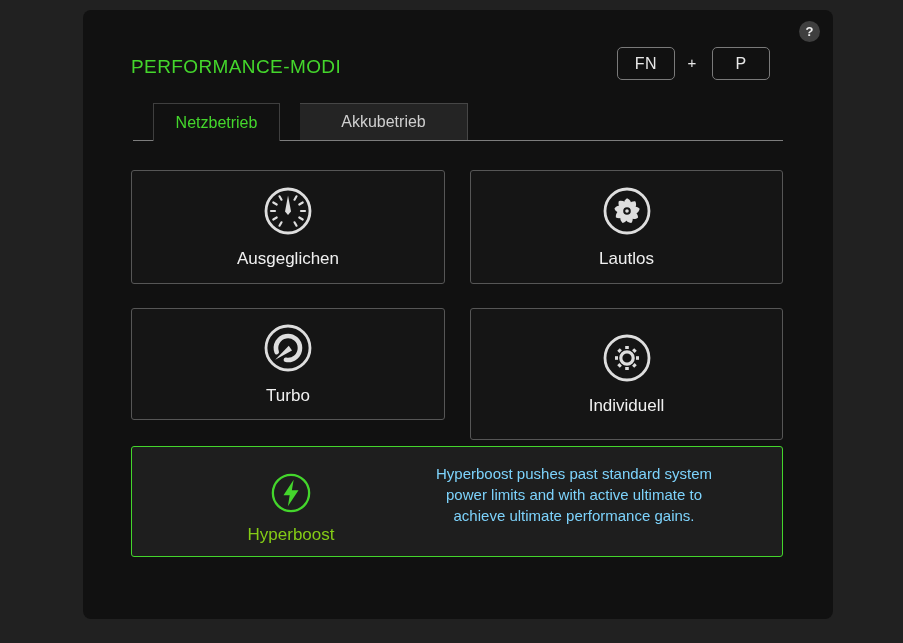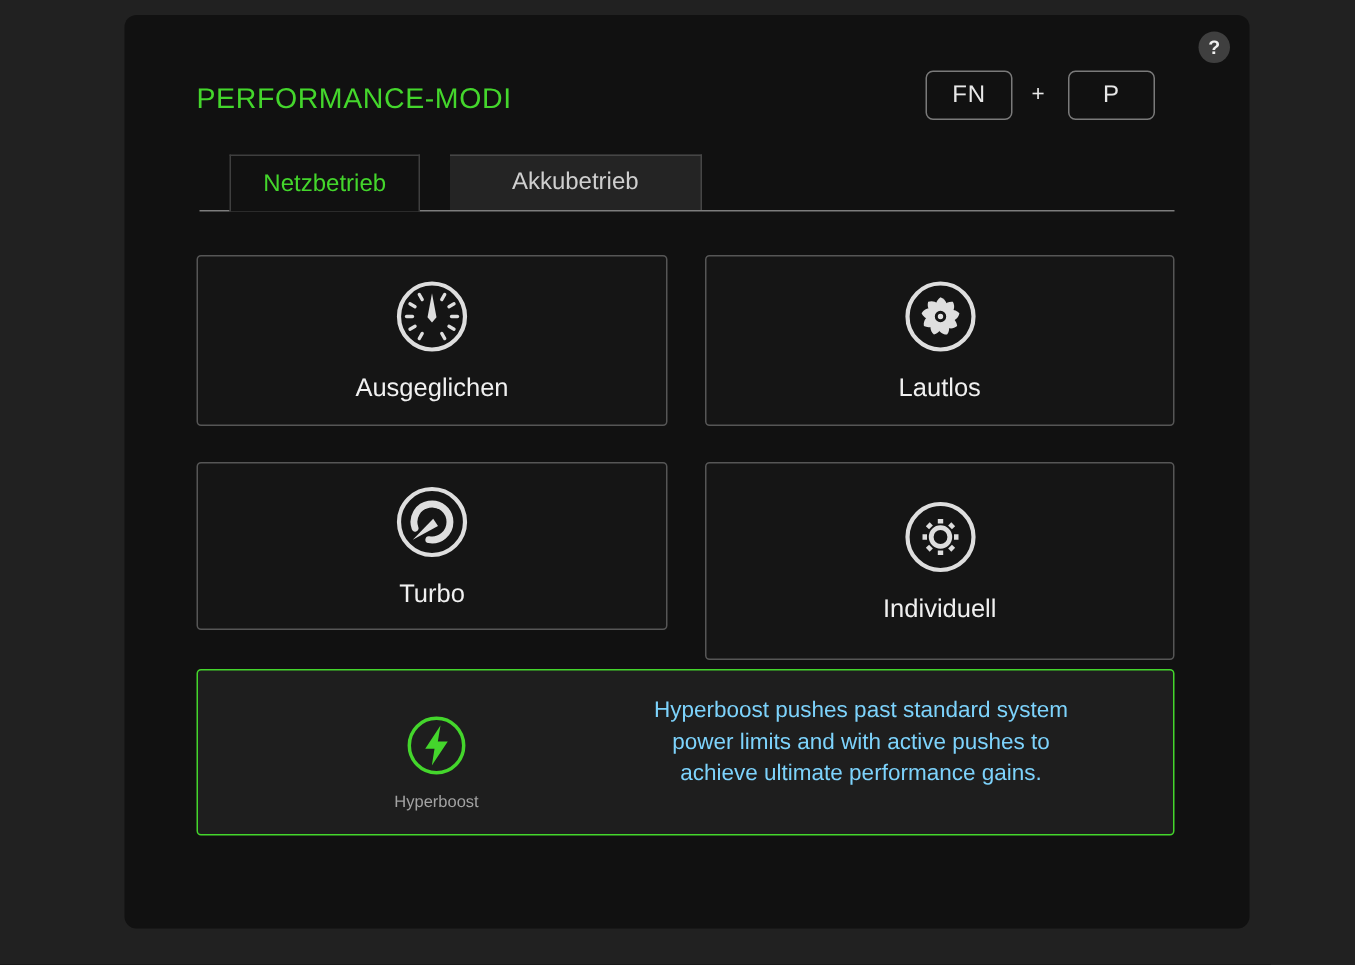--- a/index.html
+++ b/index.html
@@ -41,21 +41,21 @@
   .card-2 { left:387px; top:160px; width:313px; height:114px; }
   .card-3 { left:48px;  top:298px; width:314px; height:112px; }
   .card-4 { left:387px; top:298px; width:313px; height:132px; }
   .mode-label { font-size:17px; color:#f0f0f0; }
 
   .hb-card { position:absolute; left:48px; top:436px; width:652px; height:111px;
              background:#1e1e1e; border:1.5px solid #44d62c; border-radius:3px;
              display:flex; align-items:center; cursor:pointer; }
   .hb-left { margin-left:78px; width:162px; display:flex; flex-direction:column;
              align-items:center; gap:9px; padding-top:12px; }
-  .hb-label { font-size:11px; color:#a3a3a3; }
+  .hb-label { font-size:17px; color:#84cc16; }
   .hb-desc { width:364px; margin-left:20px; text-align:center; font-size:15px;
              line-height:21px; color:#7dd3fc; padding-bottom:14px; }
 
   .icon-svg { display:block; }
 </style>
 </head>
 <body>
 
 <div class="panel">
 
@@ -162,18 +162,18 @@
       <span>
         <svg class="icon-svg" width="46" height="46" viewBox="0 0 52 52" fill="none">
           <circle cx="26" cy="26" r="20.5" stroke="#44d62c" stroke-width="2.6"></circle>
           <polygon points="29,11 17.5,28.5 24.5,28.5 22.5,41 34.5,23 27,23" fill="#44d62c"></polygon>
         </svg>
       </span>
       <span class="hb-label">Hyperboost</span>
     </div>
     <div class="hb-desc">
       <div>Hyperboost pushes past standard system</div>
-      <div>power limits and with active pushes to</div>
+      <div>power limits and with active ultimate to</div>
       <div>achieve ultimate performance gains.</div>
     </div>
   </div>
 
 </div>
 
 </body></html>

